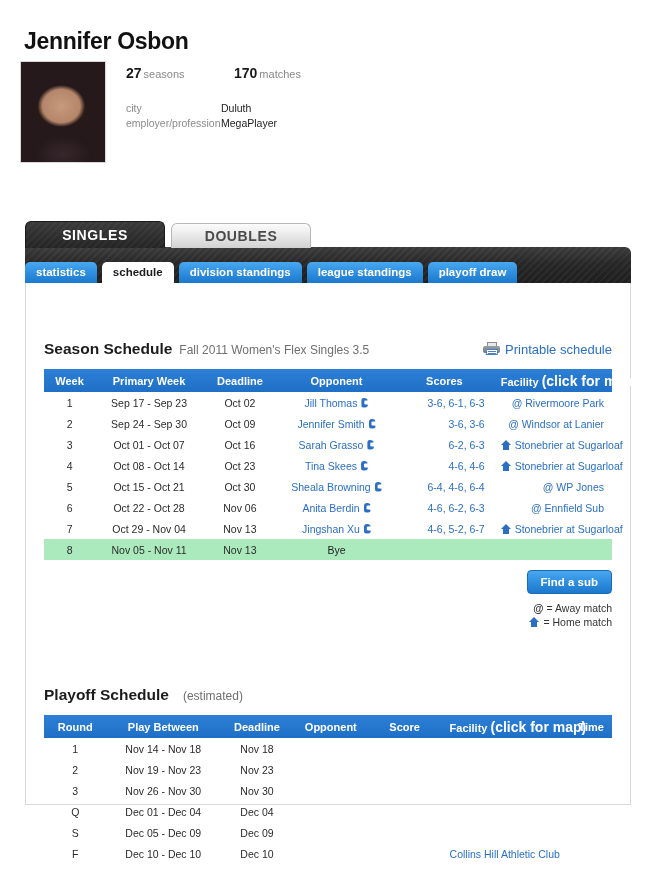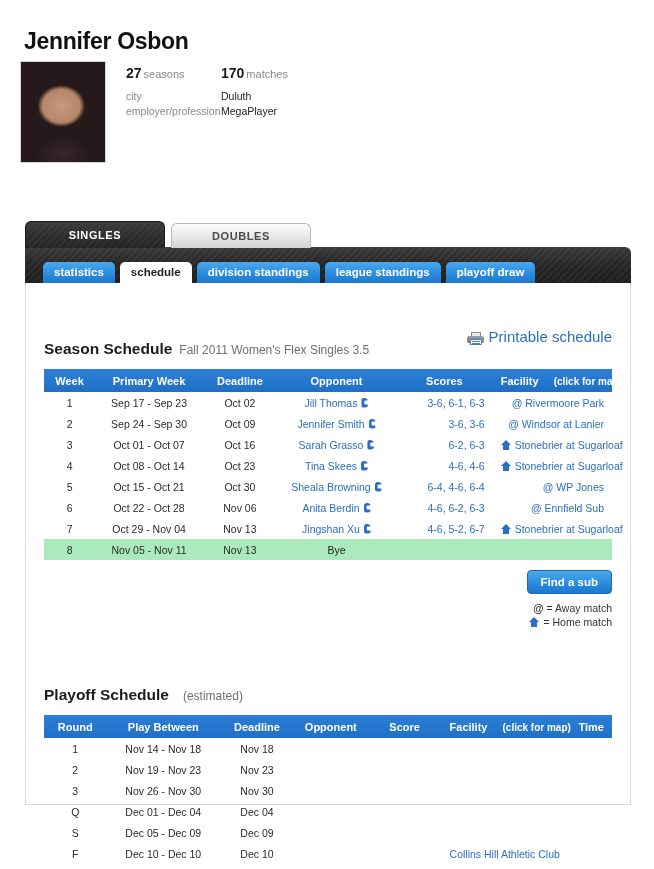--- a/index.html
+++ b/index.html
@@ -24,56 +24,56 @@
     border: 1px solid #d8d8d8;
     background:
       radial-gradient(ellipse 34px 30px at 48% 44%, #c69a7c 0%, #b5866a 55%, rgba(181,134,106,0) 70%),
       radial-gradient(ellipse 16px 22px at 28% 48%, #2a1b13 0%, rgba(42,27,19,0.1) 75%),
       radial-gradient(ellipse 16px 26px at 70% 50%, #2a1b13 0%, rgba(42,27,19,0.1) 75%),
       radial-gradient(ellipse 40px 26px at 50% 92%, #3a2a33 0%, #24181d 70%),
       linear-gradient(165deg, #3a2a20 0%, #2b1d16 40%, #1a110c 100%);
     flex: 0 0 auto;
   }
   .stats { margin-left: 20px; padding-top: 4px; }
-  .stats-top { display: flex; margin-bottom: 8px; }
+  .stats-top { display: flex; margin-bottom: 20px; gap: 13px; }
   .stat-block { font-size: 11px; color: #8a8a8a; }
   .stat-block .num { font-size: 14px; font-weight: bold; color: #1a1a1a; margin-right: 2px; }
   .stat-seasons { width: 95px; }
   .kv-rows { font-size: 10.5px; }
   .kv-row { display: flex; line-height: 15px; }
   .kv-key { width: 95px; color: #8a8a8a; }
   .kv-val { color: #222; }
 
   
   .tab-shell { position: absolute; left: 25px; top: 220px; width: 606px; }
   .toptabs { display: flex; align-items: flex-end; height: 28px; position: relative; z-index: 3; }
   .toptab {
     width: 140px; height: 25px; line-height: 25px; text-align: center;
-    font-size: 11px; font-weight: bold; letter-spacing: 0.6px;
+    font-size: 14px; font-weight: bold; letter-spacing: 0.6px;
     border-radius: 6px 6px 0 0; margin-right: 6px; cursor: pointer; margin-top: 47px;
   }
   .toptab.inactive {
     color: #4a4a4a;
     background: linear-gradient(to bottom, #fcfcfc 0%, #e6e6e6 55%, #d2d2d2 100%);
     border: 1px solid #b8b8b8; border-bottom: none;
   }
   .toptab.active {
     color: #ffffff; height: 27px; line-height: 27px;
     background:
       repeating-linear-gradient(135deg, rgba(255,255,255,0.035) 0 2px, rgba(0,0,0,0) 2px 5px),
       linear-gradient(to bottom, #3a3a3a 0%, #242424 100%);
     border: 1px solid #1a1a1a; border-bottom: none;
   }
   .darkbar {
     position: relative; z-index: 2; margin-top: -1px;
     height: 36px; border-radius: 0 6px 0 0;
     background:
       repeating-linear-gradient(135deg, rgba(255,255,255,0.045) 0 2px, rgba(0,0,0,0) 2px 5px),
       linear-gradient(to bottom, #3b3b3b 0%, #272727 45%, #1e1e1e 100%);
-    display: flex; align-items: flex-end; padding-left: 18px;
+    display: flex; align-items: flex-end; 
   }
   .subtab {
     height: 21px; line-height: 21px; padding: 0 11px; margin-right: 5px;
     font-size: 11.5px; font-weight: bold; border-radius: 5px 5px 0 0; cursor: pointer;
   }
   .subtab.inactive {
     color: #ffffff;
     background: linear-gradient(to bottom, #4aa8ef 0%, #2f8fe0 50%, #1c78cc 100%);
   }
   .subtab.active { color: #1d1d1d; background: #ffffff; }
@@ -82,22 +82,22 @@
   .panel {
     position: absolute; left: 25px; top: 283px; width: 606px; height: 522px;
     background: #ffffff; border: 1px solid #d9d9d9; border-top: none;
   }
   .panel-inner { padding: 16px 18px 0 18px; }
 
   .sec-head { display: flex; align-items: baseline; margin-bottom: 11px; position: relative; }
   .sec-title { font-size: 15.5px; font-weight: bold; color: #1c1c1c; }
   .sec-sub { font-size: 12px; color: #6f6f6f; margin-left: 7px; margin-top: 44px; }
   .printlink {
-    position: absolute; right: 0; bottom: 13px; display: flex; align-items: flex-end;
-    font-size: 15px; color: #2a6fc4; cursor: pointer;
+    position: absolute; right: 0; bottom: 1px; display: flex; align-items: flex-start;
+    font-size: 13px; color: #2a6fc4; cursor: pointer;
   }
   .printer-icon { width: 17px; height: 13px; margin-right: 5px; position: relative; }
   .printer-icon .body {
     position: absolute; left: 0; top: 4px; width: 17px; height: 7px; border-radius: 2px;
     background: linear-gradient(to bottom, #9aa0a6 0%, #6e757c 100%);
   }
   .printer-icon .top {
     position: absolute; left: 4px; top: 0; width: 10px; height: 5px;
     background: #e8e8e8; border: 1px solid #8d8d8d;
   }
@@ -109,21 +109,21 @@
     content: ""; position: absolute; left: 1px; top: 1px; right: 1px; height: 1px; background: #4b7fc0;
     box-shadow: 0 2px 0 #4b7fc0;
   }
 
   table.sched { width: 100%; border-collapse: collapse; table-layout: fixed; }
   table.sched thead th {
     background: linear-gradient(to bottom, #2d80d6 0%, #1f6fc6 100%);
     color: #ffffff; font-size: 11px; font-weight: bold;
     height: 23px; padding: 0 8px; white-space: nowrap;
   }
-  table.sched thead th .hint { font-size: 10px; font-weight: bold; margin-left: 12px; }
+  table.sched thead th .hint { font-size: 14px; font-weight: bold; }
   table.sched tbody td {
     height: 21px; font-size: 10.5px; color: #2b2b2b; padding: 0 8px; white-space: nowrap;
   }
   .c-center { text-align: center; }
   .c-right { text-align: right; }
   .link { color: #2a6fc4; cursor: pointer; }
   .row-bye { background: #abeabc; }
   .bye-label { color: #222; }
 
   .phone-icon {

